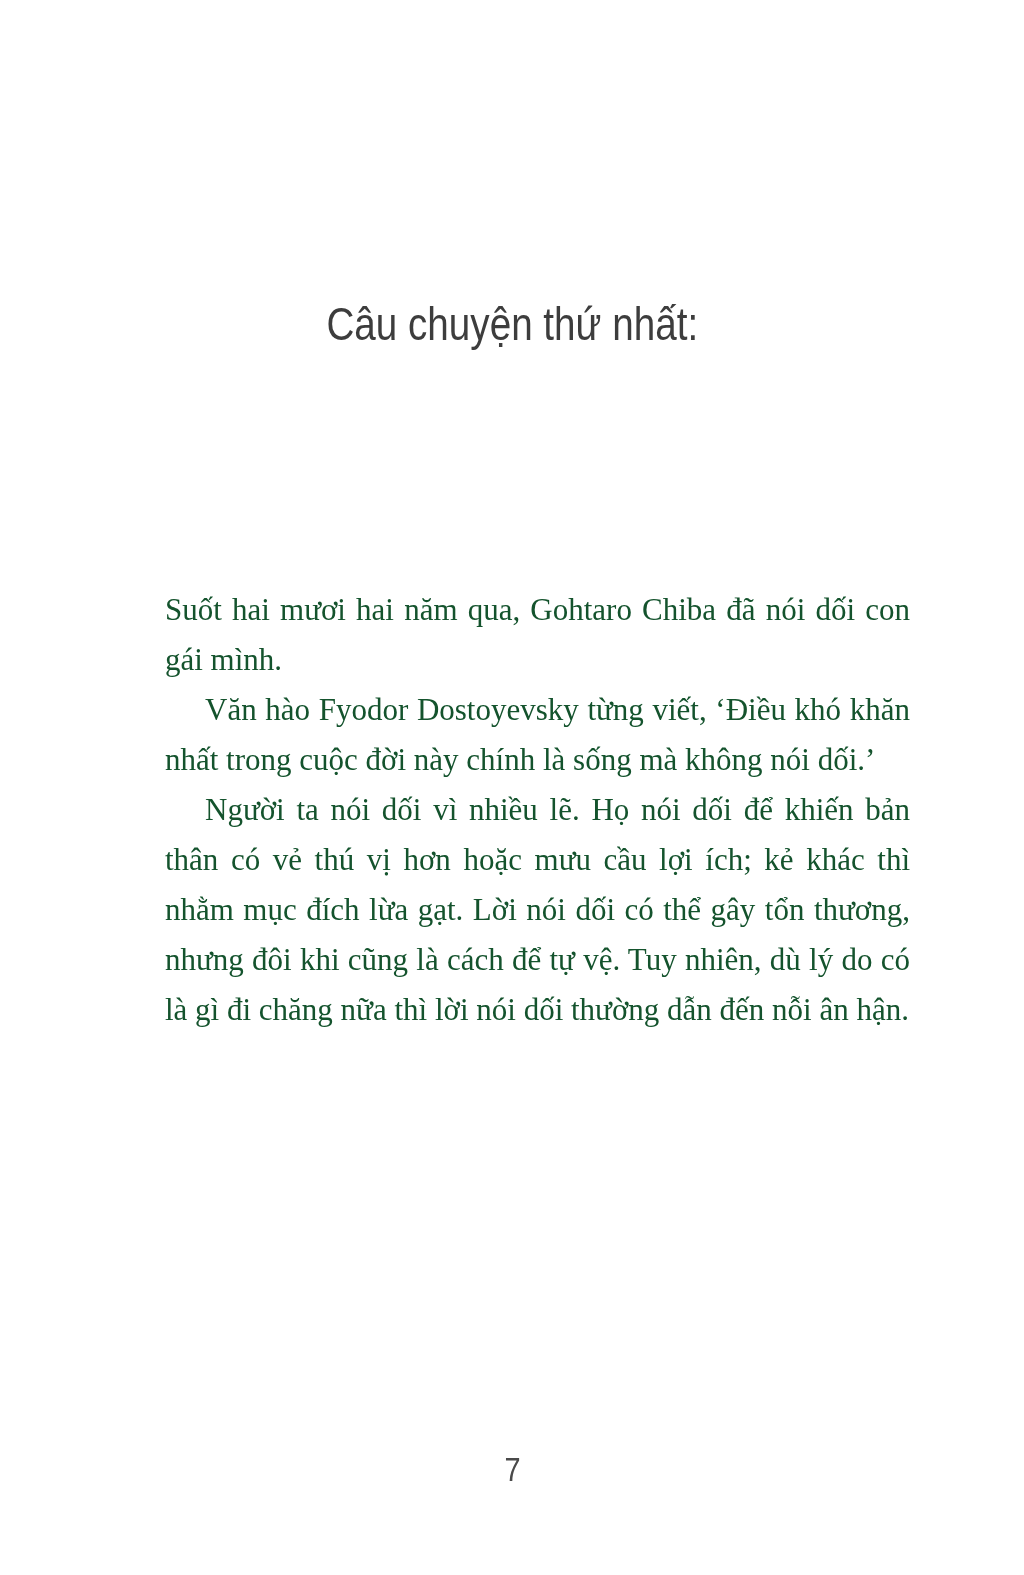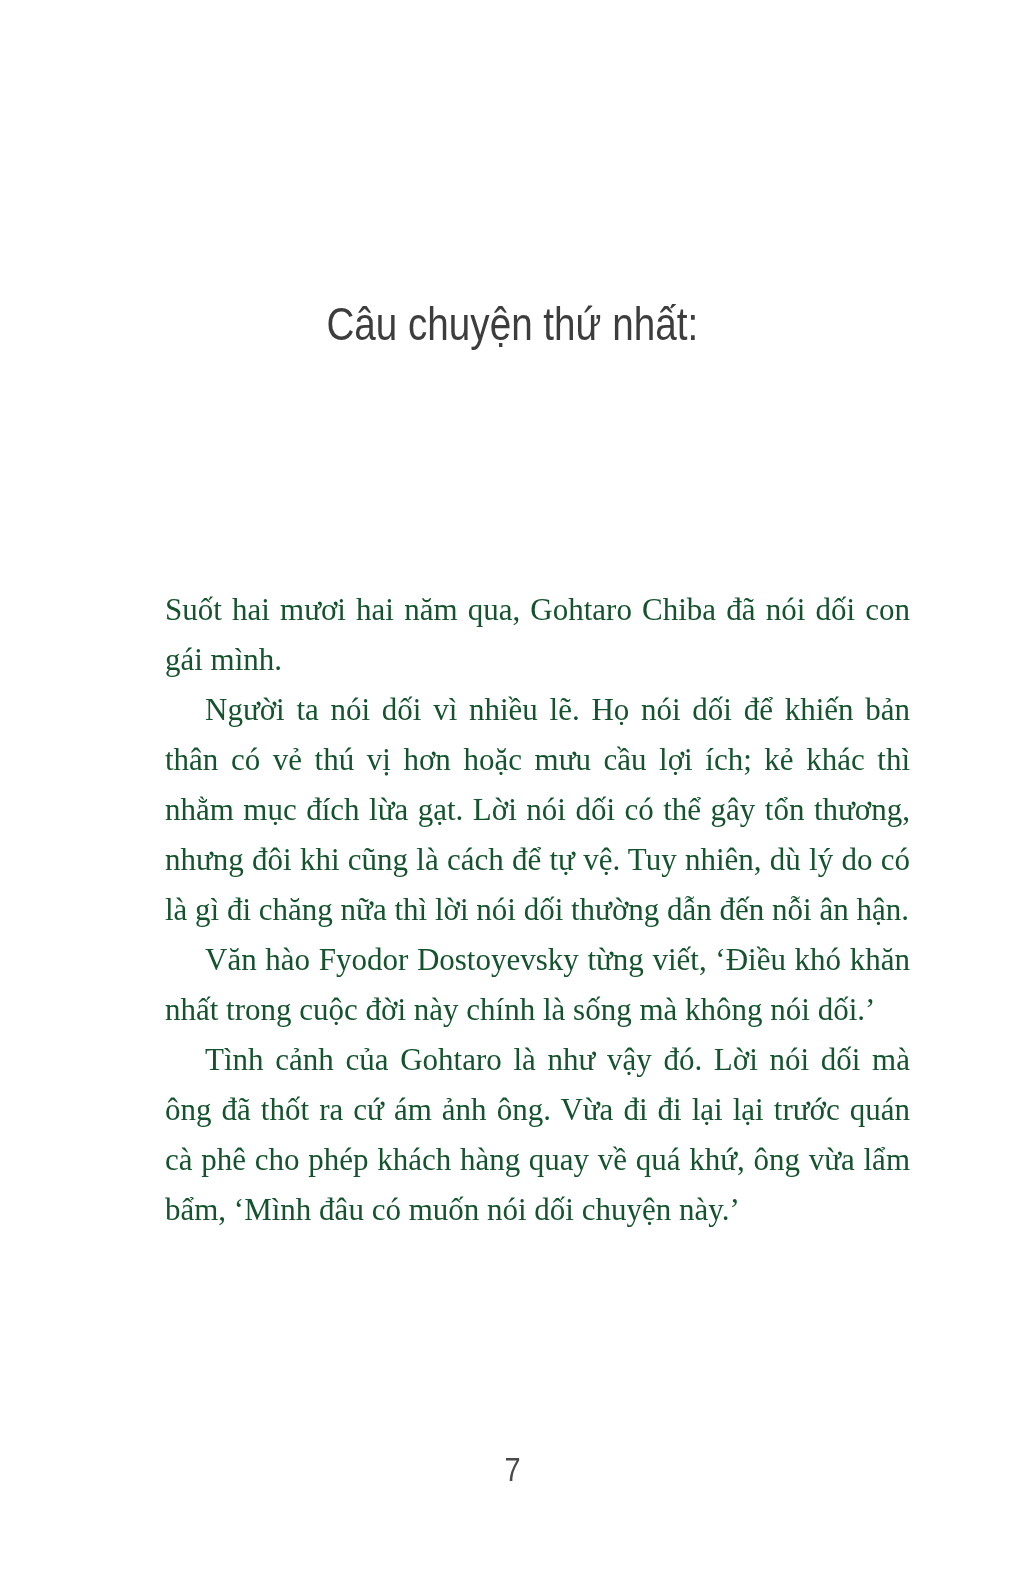--- a/index.html
+++ b/index.html
@@ -78,22 +78,21 @@
 <div class="page">
 
   <h1 class="chapter-title">
     <span class="tline-row">
       <span class="tline">Câu chuyện thứ nhất:</span>
     </span>
   </h1>
 
   <div class="body-text">
     <p>Suốt hai mươi hai năm qua, Gohtaro Chiba đã nói dối con gái mình.</p>
+    <p class="indent">Văn hào Fyodor Dostoyevsky từng viết, ‘Điều khó khăn nhất trong cuộc đời này chính là sống mà không nói dối.’</p>
     <p class="indent">Người ta nói dối vì nhiều lẽ. Họ nói dối để khiến bản thân có vẻ thú vị hơn hoặc mưu cầu lợi ích; kẻ khác thì nhằm mục đích lừa gạt. Lời nói dối có thể gây tổn thương, nhưng đôi khi cũng là cách để tự vệ. Tuy nhiên, dù lý do có là gì đi chăng nữa thì lời nói dối thường dẫn đến nỗi ân hận.</p>
-    <p class="indent">Văn hào Fyodor Dostoyevsky từng viết, ‘Điều khó khăn nhất trong cuộc đời này chính là sống mà không nói dối.’</p>
-    <p class="indent">Tình cảnh của Gohtaro là như vậy đó. Lời nói dối mà ông đã thốt ra cứ ám ảnh ông. Vừa đi đi lại lại trước quán cà phê cho phép khách hàng quay về quá khứ, ông vừa lẩm bẩm, ‘Mình đâu có muốn nói dối chuyện này.’</p>
   </div>
 
   <div class="page-number">
     <span class="pnum">7</span>
   </div>
 
 </div>
 
 </body></html>

